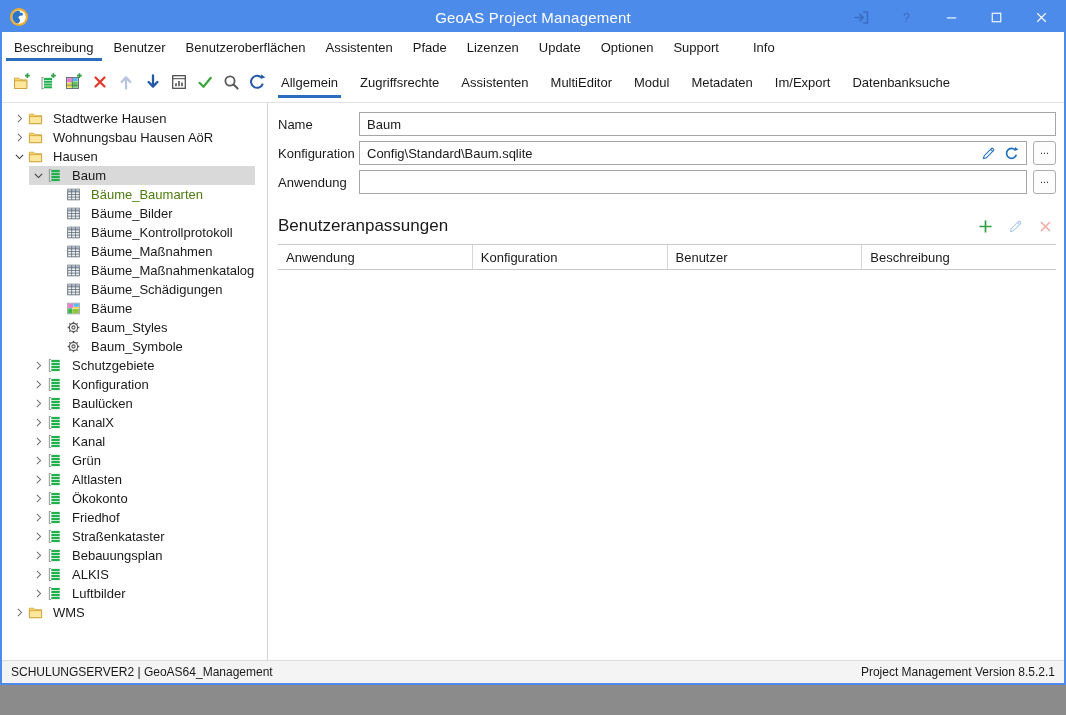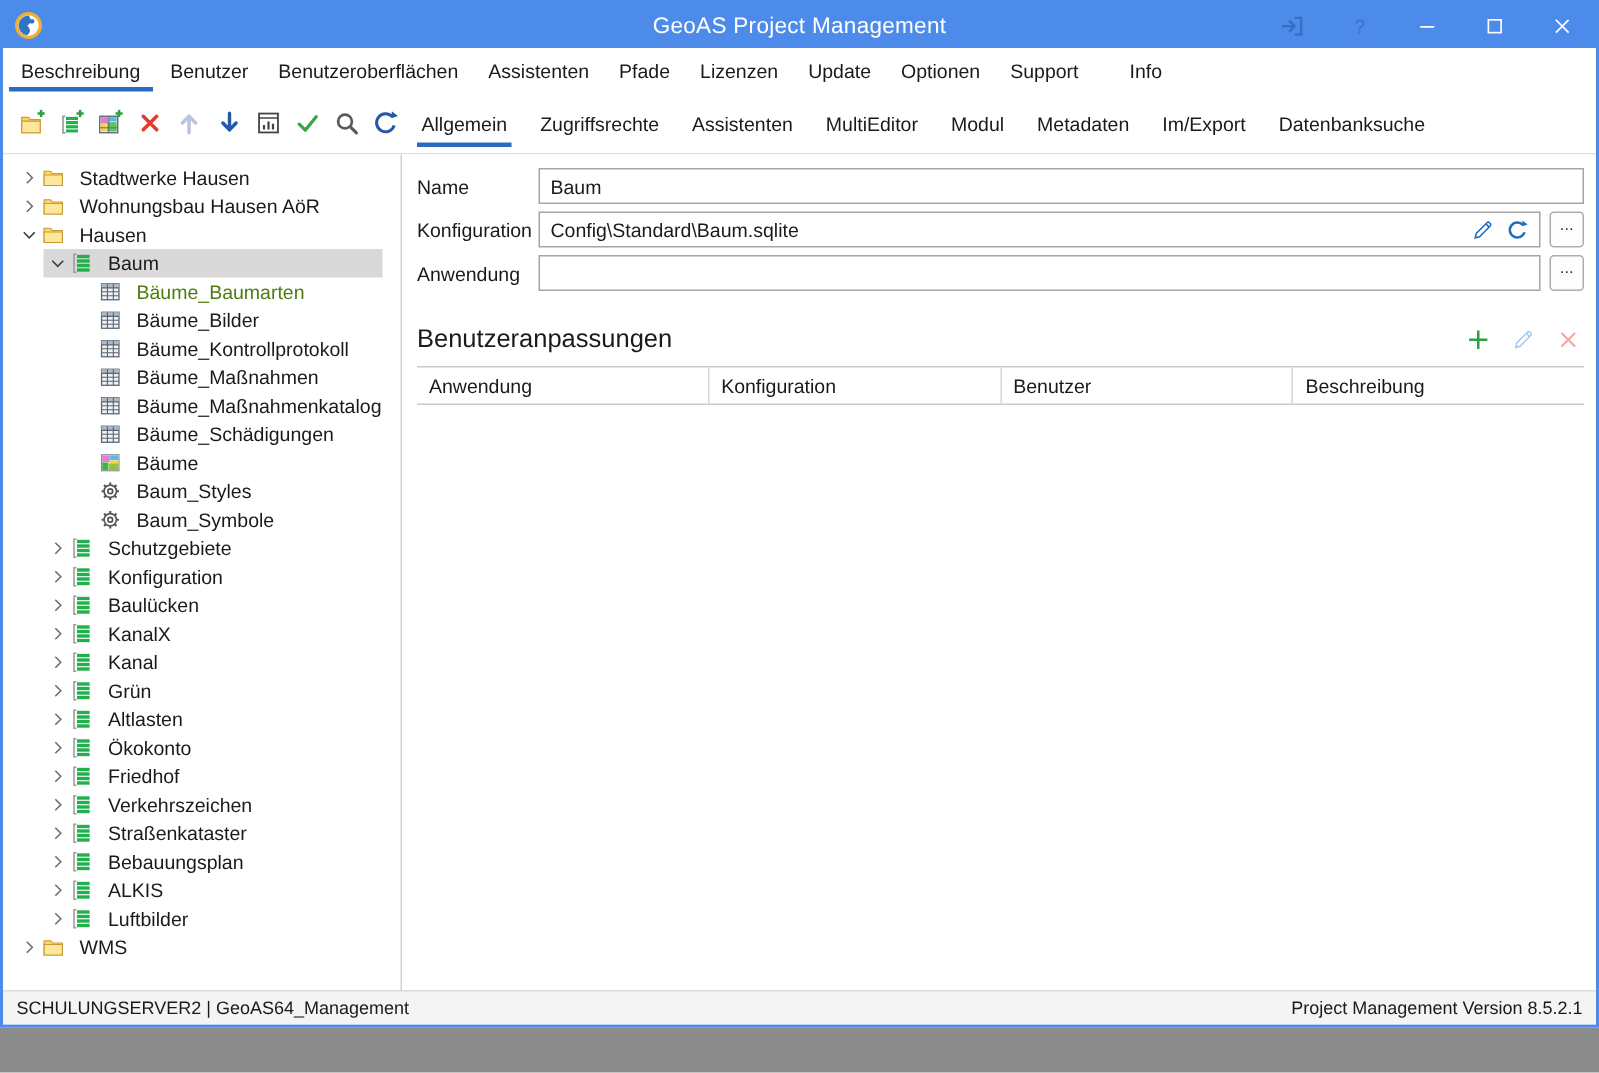--- a/index.html
+++ b/index.html
@@ -608,39 +608,20 @@
             <svg viewBox="0 0 16 16">
               <path d="M4.2 1.6H2.5v12.8h1.7" fill="none" stroke="#9a9a9a" stroke-width="1.1"></path>
               <g fill="#21b14c">
                 <rect x="4.6" y="2" width="9" height="2.4"></rect>
                 <rect x="4.6" y="5.2" width="9" height="2.4"></rect>
                 <rect x="4.6" y="8.4" width="9" height="2.4"></rect>
                 <rect x="4.6" y="11.6" width="9" height="2.4"></rect>
               </g>
             </svg>
           </span>
-          <span class="tree-label">Verkehrszeichen</span>
-        </div>
-        <div class="tree-row" style="margin-left: 27px;">
-          <span class="chev ic">
-            <svg viewBox="0 0 16 16">
-              <path d="M6 3.5l4.5 4.5L6 12.5" fill="none" stroke="#6e6e6e" stroke-width="1.3"></path>
-            </svg>
-          </span>
-          <span class="tree-ic ic">
-            <svg viewBox="0 0 16 16">
-              <path d="M4.2 1.6H2.5v12.8h1.7" fill="none" stroke="#9a9a9a" stroke-width="1.1"></path>
-              <g fill="#21b14c">
-                <rect x="4.6" y="2" width="9" height="2.4"></rect>
-                <rect x="4.6" y="5.2" width="9" height="2.4"></rect>
-                <rect x="4.6" y="8.4" width="9" height="2.4"></rect>
-                <rect x="4.6" y="11.6" width="9" height="2.4"></rect>
-              </g>
-            </svg>
-          </span>
           <span class="tree-label">Straßenkataster</span>
         </div>
         <div class="tree-row" style="margin-left: 27px;">
           <span class="chev ic">
             <svg viewBox="0 0 16 16">
               <path d="M6 3.5l4.5 4.5L6 12.5" fill="none" stroke="#6e6e6e" stroke-width="1.3"></path>
             </svg>
           </span>
           <span class="tree-ic ic">
             <svg viewBox="0 0 16 16">

